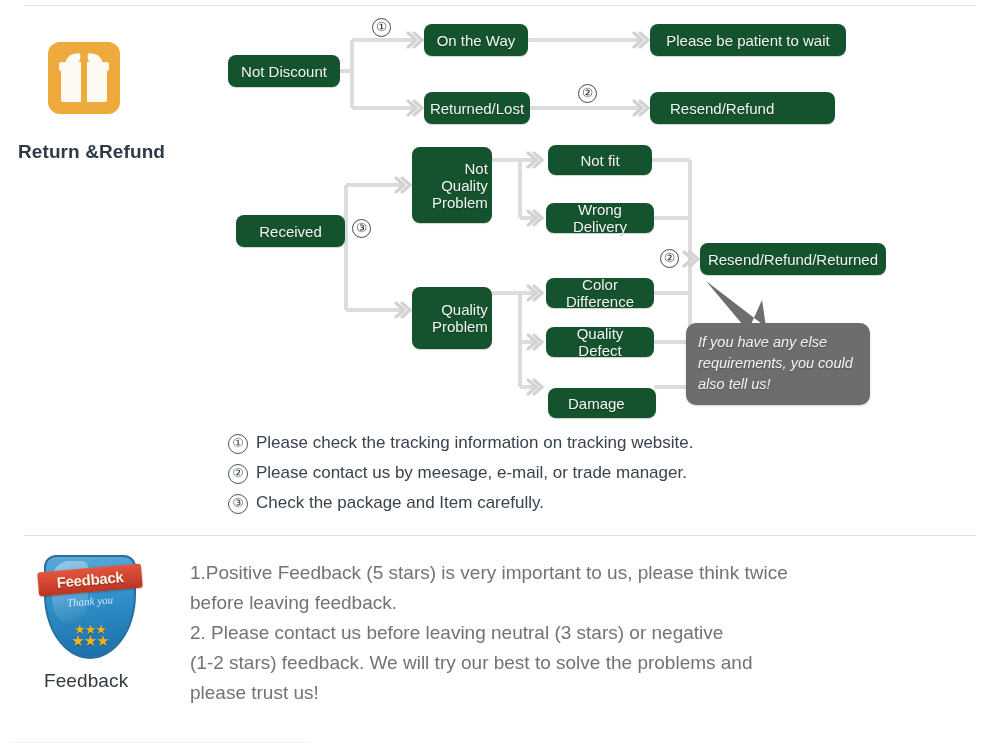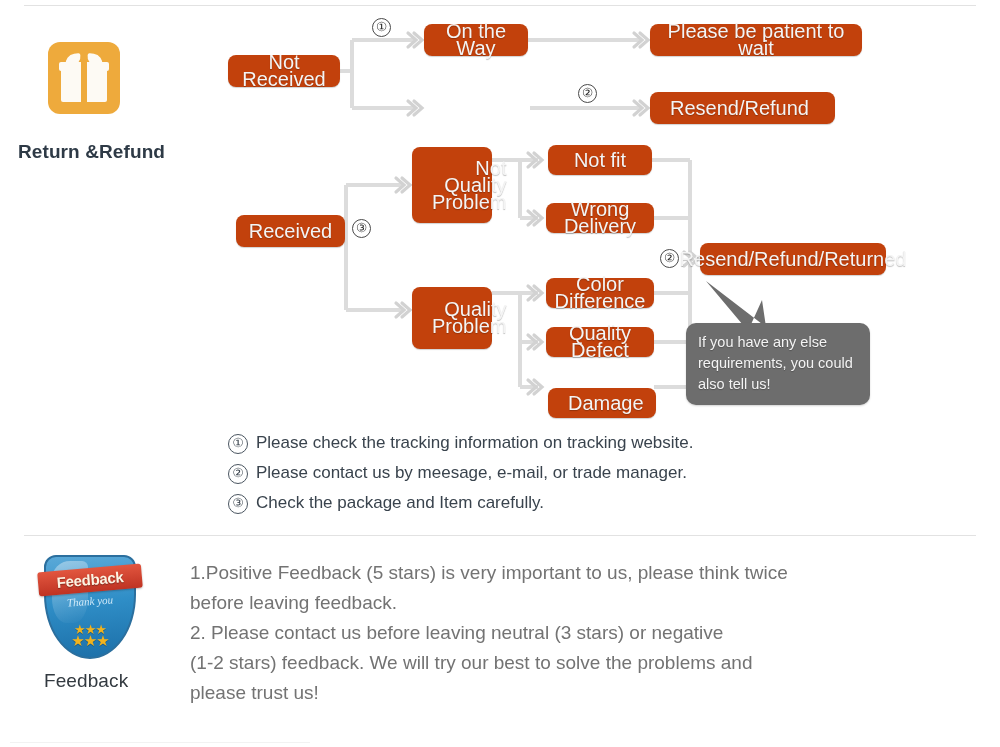--- a/index.html
+++ b/index.html
@@ -138,24 +138,24 @@
     letter-spacing: -1px;
     text-shadow: 0 1px 0 rgba(0,0,0,.25);
     line-height: 11px;
   }
   .shield .stars .row2 { font-size: 15px; }
 
   
   .flow { position: absolute; left: 0; top: 0; width: 1000px; height: 540px; }
   .node {
     position: absolute;
-    background: #c2410c;
+    background: #14532d;
     color: #f4f4f4;
     border-radius: 8px;
-    font-size: 20px;
+    font-size: 15px;
     line-height: 17px;
     display: flex;
     align-items: center;
     justify-content: center;
     text-align: center;
     padding: 0 8px;
     box-sizing: border-box;
     box-shadow: 0 1px 1px rgba(0,0,0,.18);
     text-shadow: 0 1px 1px rgba(0,0,0,.25);
     white-space: pre-line;
@@ -166,20 +166,21 @@
     position: absolute;
     background: #6d6d6d;
     color: #f4f4f4;
     border-radius: 10px;
     font-size: 14.5px;
     line-height: 21px;
     padding: 9px 12px 10px 12px;
     box-sizing: border-box;
     text-shadow: 0 1px 1px rgba(0,0,0,.25);
     box-shadow: 0 1px 2px rgba(0,0,0,.18);
+    font-style: italic;
   }
 
   .circnum {
     position: absolute;
     width: 19px; height: 19px;
     border: 1.6px solid #4a4a4a;
     border-radius: 50%;
     color: #2b2b2b;
     font-size: 12.5px;
     line-height: 16px;
@@ -316,23 +317,24 @@
         <polyline points="528,380 536,387 528,394"></polyline>
           <polyline points="534,380 542,387 534,394"></polyline>
 
         <polyline points="684,252 692,259 684,266"></polyline>
           <polyline points="690,252 698,259 690,266"></polyline>
       </g>
 
       <polygon points="706,281 748,331 762,300 766,327" fill="#6d6d6d"></polygon>
     </svg>
 
-    <div class="node" style="left:228px;top:55px;width:112px;height:32px;">Not Received</div>
+    <div class="node" style="left:228px;top:55px;width:112px;height:32px;">Not Discount</div>
     <div class="node" style="left:424px;top:24px;width:104px;height:32px;">On the Way</div>
-    <div class="node" style="left:650px;top:24px;width:212px;height:32px;">Please be patient to wait</div>
+    <div class="node" style="left:424px;top:92px;width:106px;height:32px;">Returned/Lost</div>
+    <div class="node" style="left:650px;top:24px;width:196px;height:32px;">Please be patient to wait</div>
     <div class="node left-align" style="left:650px;top:92px;width:185px;height:32px;">Resend/Refund</div>
 
     <div class="node" style="left:236px;top:215px;width:109px;height:32px;">Received</div>
     <div class="node left-align" style="left:412px;top:147px;width:80px;height:76px;">Not
 Quality
 Problem</div>
     <div class="node left-align" style="left:412px;top:287px;width:80px;height:62px;">Quality
 Problem</div>
 
     <div class="node" style="left:548px;top:145px;width:104px;height:30px;">Not fit</div>

